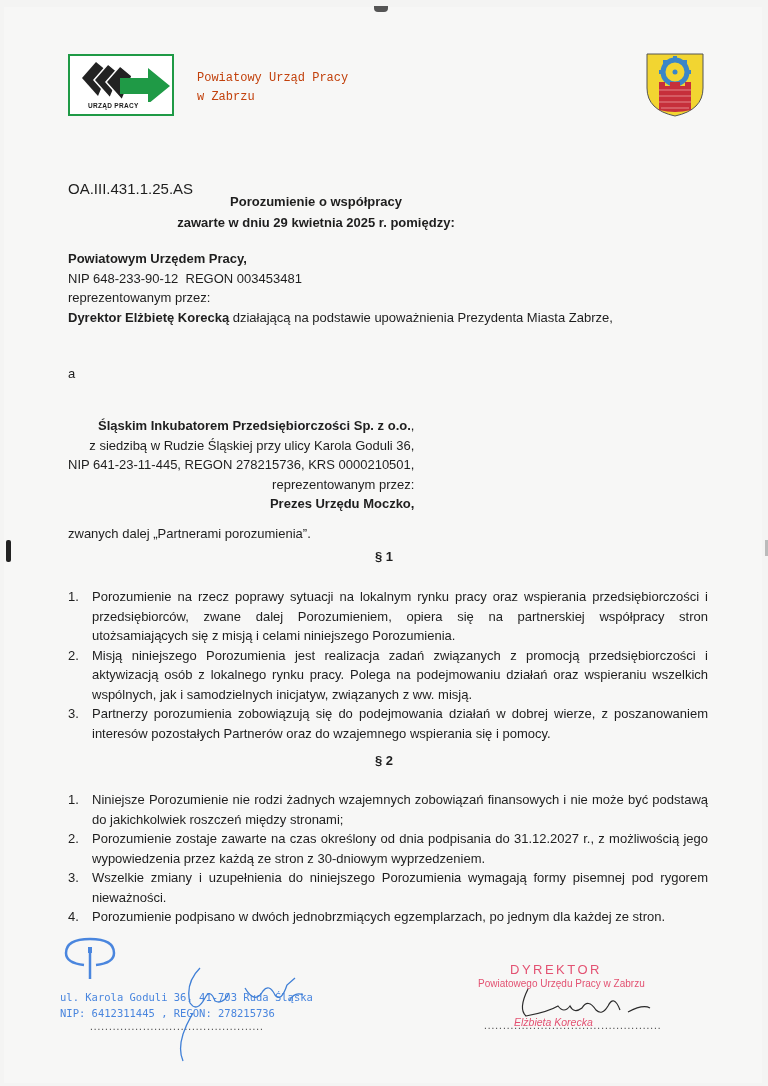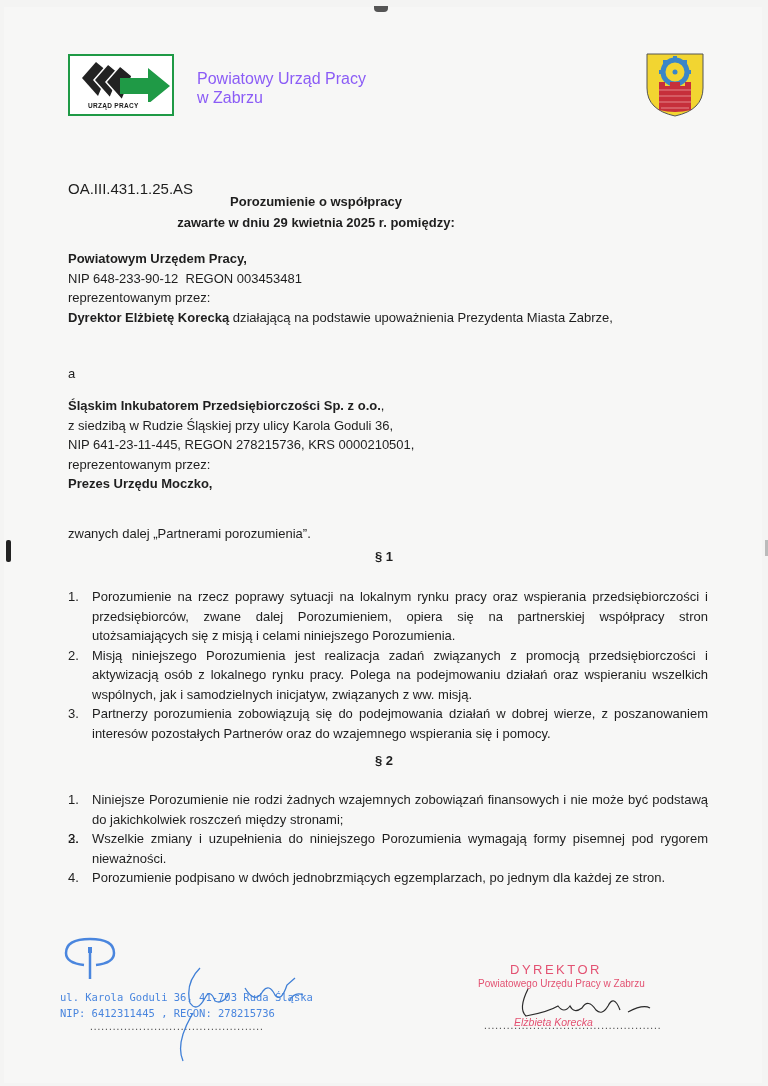--- a/index.html
+++ b/index.html
@@ -18,21 +18,21 @@
   .punch-right { position:absolute; right:0px; top:540px; width:3px; height:16px; background:#bbb; }
 
   .logo-box {
     position:absolute; left:68px; top:54px; width:106px; height:62px;
     border:2px solid #1f9a46; background:#fff; box-sizing:border-box;
   }
   .logo-box svg { position:absolute; left:4px; top:2px; }
   .logo-caption {
     position:absolute; left:18px; bottom:5px; font-size:6.5px; font-weight:bold; color:#1a1a1a; letter-spacing:0.3px;
   }
-  .office-name { position:absolute; left:197px; top:69px; font-size:16px; line-height:19px; color:#8b5cf6; }
+  .office-name { position:absolute; left:197px; top:69px; font-size:12px; line-height:19px; color:#c2410c;font-family:Liberation Mono, monospace; }
   .crest { position:absolute; left:645px; top:52px; }
 
   .ref { position:absolute; left:68px; top:180px; font-size:15px; }
   .title { position:absolute; left:0; width:632px; text-align:center; font-size:13px; font-weight:bold; }
   .t1 { top:194px; } .t2 { top:215px; }
 
   .block { position:absolute; left:68px; font-size:13px; line-height:19.5px; }
   .b { font-weight:bold; }
   .para { position:absolute; left:0; width:768px; text-align:center; font-size:13px; font-weight:bold; }
 
@@ -102,41 +102,41 @@
 
 <div class="block" style="top:249px;">
   <div class="b">Powiatowym Urzędem Pracy,</div>
   <div style="white-space:pre;">NIP 648-233-90-12  REGON 003453481</div>
   <div>reprezentowanym przez:</div>
   <div><span class="b">Dyrektor Elżbietę Korecką</span><span> działającą na podstawie upoważnienia Prezydenta Miasta Zabrze,</span></div>
 </div>
 
 <div class="block" style="top:364px;">a</div>
 
-<div class="block" style="top:396px;">
+<div class="block" style="top:416px;text-align:right;">
   <div><span class="b">Śląskim Inkubatorem Przedsiębiorczości Sp. z o.o.</span><span>,</span></div>
   <div>z siedzibą w Rudzie Śląskiej przy ulicy Karola Goduli 36,</div>
   <div>NIP 641-23-11-445, REGON 278215736, KRS 0000210501,</div>
   <div>reprezentowanym przez:</div>
   <div class="b">Prezes Urzędu Moczko,</div>
 </div>
 
 <div class="block" style="top:524px;">zwanych dalej „Partnerami porozumienia”.</div>
 
 <div class="para" style="top:549px;">§ 1</div>
 <ol class="items" style="top:587px;">
   <li><span class="num">1.</span><span>Porozumienie na rzecz poprawy sytuacji na lokalnym rynku pracy oraz wspierania przedsiębiorczości i przedsiębiorców, zwane dalej Porozumieniem, opiera się na partnerskiej współpracy stron utożsamiających się z misją i celami niniejszego Porozumienia.</span></li>
   <li><span class="num">2.</span><span>Misją niniejszego Porozumienia jest realizacja zadań związanych z promocją przedsiębiorczości i aktywizacją osób z lokalnego rynku pracy. Polega na podejmowaniu działań oraz wspieraniu wszelkich wspólnych, jak i samodzielnych inicjatyw, związanych z ww. misją.</span></li>
   <li><span class="num">3.</span><span>Partnerzy porozumienia zobowiązują się do podejmowania działań w dobrej wierze, z poszanowaniem interesów pozostałych Partnerów oraz do wzajemnego wspierania się i pomocy.</span></li>
 </ol>
 
 <div class="para" style="top:753px;">§ 2</div>
 <ol class="items" style="top:790px;">
   <li><span class="num">1.</span><span>Niniejsze Porozumienie nie rodzi żadnych wzajemnych zobowiązań finansowych i nie może być podstawą do jakichkolwiek roszczeń między stronami;</span></li>
-  <li><span class="num">2.</span></li>
+  <li><span class="num">2.</span><span>Porozumienie zostaje zawarte na czas określony od dnia podpisania do 31.12.2027 r., z możliwością jego wypowiedzenia przez każdą ze stron z 30-dniowym wyprzedzeniem.</span></li>
   <li><span class="num">3.</span><span>Wszelkie zmiany i uzupełnienia do niniejszego Porozumienia wymagają formy pisemnej pod rygorem nieważności.</span></li>
   <li><span class="num">4.</span><span>Porozumienie podpisano w dwóch jednobrzmiących egzemplarzach, po jednym dla każdej ze stron.</span></li>
 </ol>
 
 <div class="stamp-left">
   <svg class="logo" width="60" height="50" viewBox="0 0 60 50">
     <path d="M6,20 Q6,6 30,6 Q54,6 54,20 Q54,30 36,32" fill="none" stroke="#4a86de" stroke-width="2.5"></path>
     <path d="M6,20 Q6,30 24,32" fill="none" stroke="#4a86de" stroke-width="2.5"></path>
     <line x1="30" y1="14" x2="30" y2="46" stroke="#4a86de" stroke-width="2.5"></line>
     <line x1="30" y1="14" x2="30" y2="20" stroke="#4a86de" stroke-width="4"></line>

